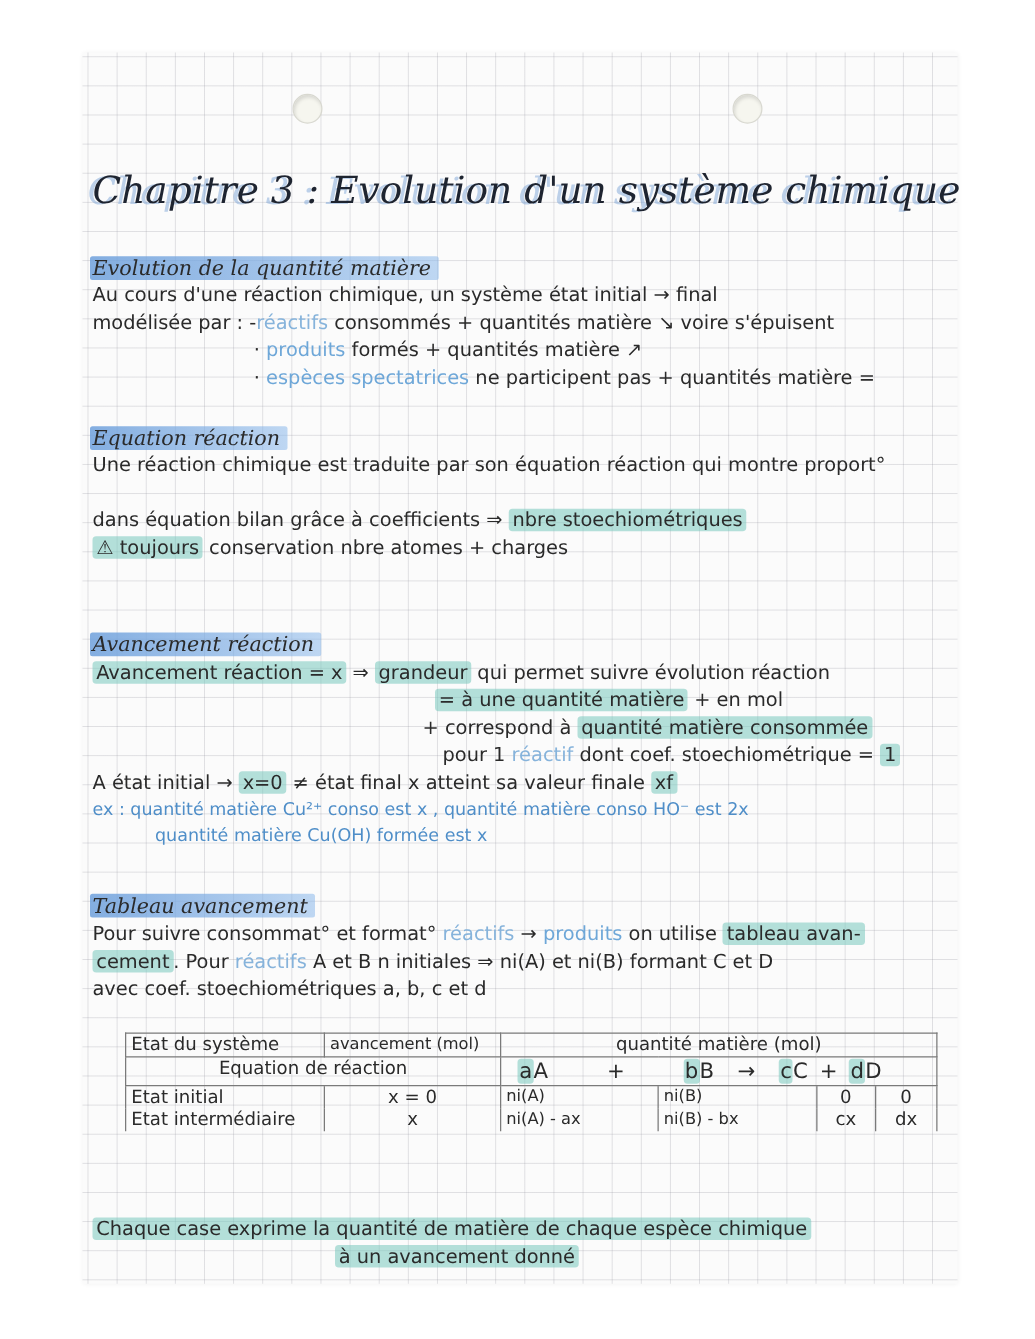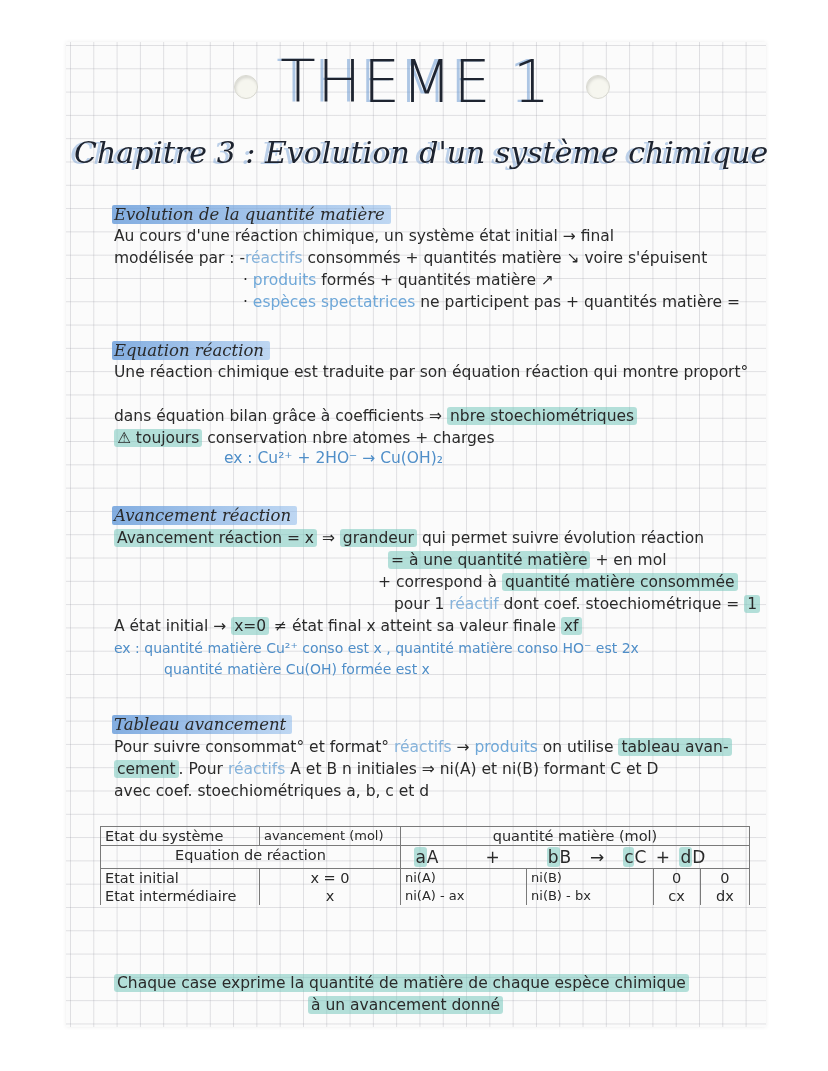--- a/index.html
+++ b/index.html
@@ -19,21 +19,21 @@
           background:#f6f6ef; border:1.5px solid #d8d8d0; box-shadow: inset 1px 2px 3px rgba(0,0,0,0.12); }
   .theme-title {
     position:absolute; left:0; right:0; top:6px; text-align:center;
     font-family:"DejaVu Sans", sans-serif; font-weight:300; font-size:58px; letter-spacing:2px;
     color:#1e2430; text-shadow:-4px 0 0 rgba(110,155,210,0.55);
   }
   .chapter-title {
     position:absolute; left:8px; top:93px; font-family:"DejaVu Serif", serif; font-style:italic;
     font-size:30px; color:#1e2430; text-shadow:-4px 1px 0 rgba(110,155,210,0.45); white-space:nowrap;
   }
-  .hw { position:absolute; white-space:nowrap; font-family:"DejaVu Sans", sans-serif; font-size:15.5px; line-height:21px; color:#2a2a2a;margin-left:40px; }
+  .hw { position:absolute; white-space:nowrap; font-family:"DejaVu Sans", sans-serif; font-size:15.5px; line-height:21px; color:#2a2a2a; }
   .hw-sm { font-size:14px; }
   .heading { font-family:"DejaVu Serif", serif; font-style:italic; font-size:16.5px; color:#2a2a2a;
              padding:0 6px 0 2px; border-radius:2px; }
   .hl-blue { background:linear-gradient(to right, rgba(110,160,220,0.85), rgba(140,185,235,0.55)); }
   .hl-teal { background:rgba(120,200,190,0.55); border-radius:3px; padding:0 3px; }
   .c-react { color:#86b3db; }
   .c-prod { color:#6ea7d8; }
   .c-ex { color:#4f8ec8; }
   table.adv { position:absolute; left:34px; top:784px; border-collapse:collapse;
               font-family:"DejaVu Sans", sans-serif; font-size:14.5px; color:#2a2a2a; background:transparent; }
@@ -41,21 +41,20 @@
   .center { text-align:center; }
   .coef { background:rgba(120,200,190,0.55); border-radius:3px; padding:0 1px; }
 </style>
 </head>
 <body>
 
 <div class="paper">
   <div class="hole" style="left:168px; top:33px;"></div>
   <div class="hole" style="left:520px; top:33px;"></div>
 
-  <div class="theme-title">THEME 1</div>
   <div class="chapter-title">Chapitre 3 : Evolution d'un système chimique</div>
 
   <div class="hw" style="left:6px; top:162px;">
     <span class="heading hl-blue">Evolution de la quantité matière</span>
   </div>
   <div class="hw" style="left:8px; top:184px;">Au cours d'une réaction chimique, un système état initial → final</div>
   <div class="hw" style="left:8px; top:206px;">
     <span>modélisée par : -</span><span class="c-react">réactifs</span><span> consommés + quantités matière ↘ voire s'épuisent</span>
   </div>
   <div class="hw" style="left:137px; top:228px;">
@@ -68,21 +67,20 @@
   <div class="hw" style="left:6px; top:298px;">
     <span class="heading hl-blue">Equation réaction</span>
   </div>
   <div class="hw" style="left:8px; top:320px;">Une réaction chimique est traduite par son équation réaction qui montre proport°</div>
   <div class="hw" style="left:8px; top:364px;">
     <span>dans équation bilan grâce à coefficients ⇒ </span><span class="hl-teal">nbre stoechiométriques</span>
   </div>
   <div class="hw" style="left:8px; top:386px;">
     <span class="hl-teal">⚠ toujours</span><span> conservation nbre atomes + charges</span>
   </div>
-  <div class="hw c-ex" style="left:118px; top:406px;">ex : Cu²⁺ + 2HO⁻ → Cu(OH)₂</div>
 
   <div class="hw" style="left:6px; top:463px;">
     <span class="heading hl-blue">Avancement réaction</span>
   </div>
   <div class="hw" style="left:8px; top:486px;">
     <span class="hl-teal">Avancement réaction = x</span><span> ⇒ </span><span class="hl-teal">grandeur</span><span> qui permet suivre évolution réaction</span>
   </div>
   <div class="hw" style="left:282px; top:508px;">
     <span class="hl-teal">= à une quantité matière</span><span> + en mol</span>
   </div>

